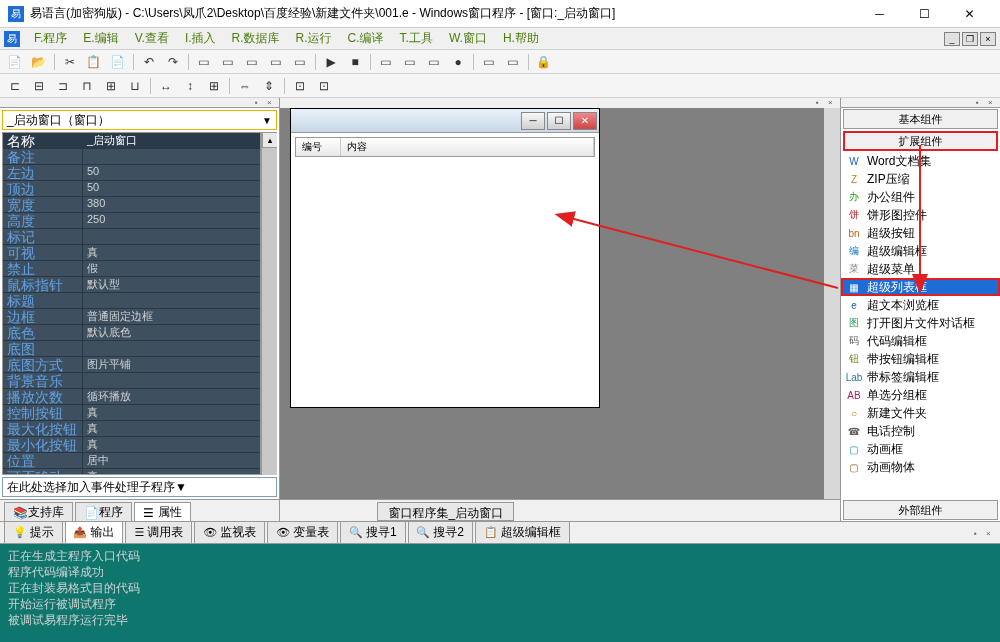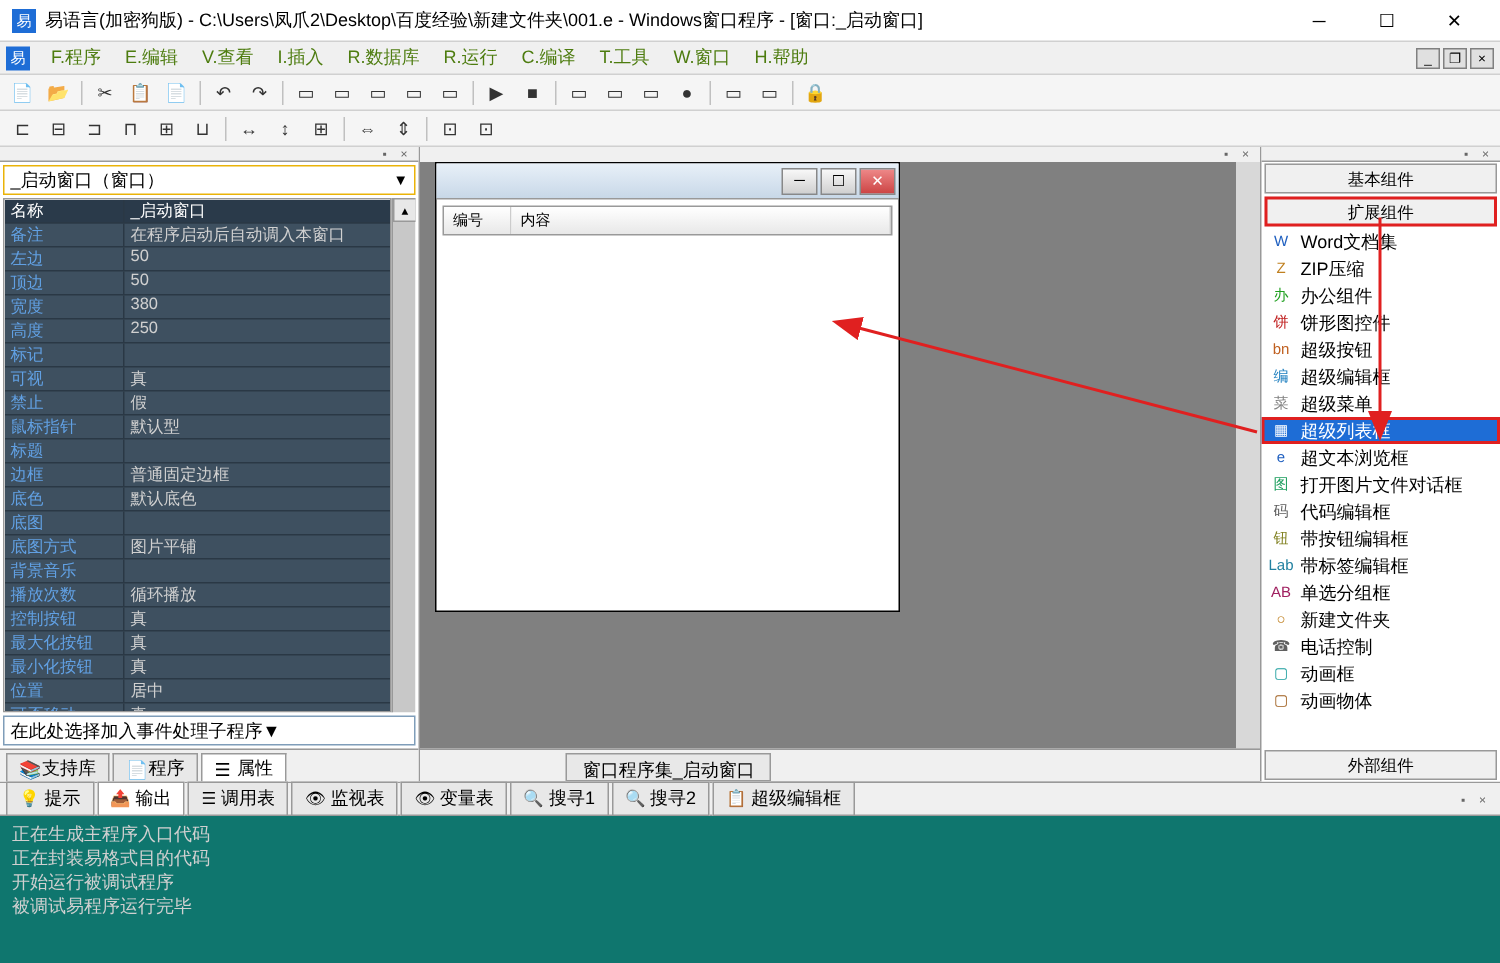--- a/index.html
+++ b/index.html
@@ -28,21 +28,21 @@
 .main { display: flex; height: 423px; }
 
 
 .left-panel { width: 280px; display: flex; flex-direction: column; border-right: 1px solid #999; }
 .left-header { height: 10px; background: #f0f0f0; border-bottom: 1px solid #999; display: flex; justify-content: flex-end; padding: 0 2px; gap: 2px; }
 .panel-btn { width: 10px; height: 8px; font-size: 8px; color: #666; }
 .combo { height: 20px; border: 1px solid #eab308; margin: 2px; display: flex; align-items: center; padding: 0 4px; background: #fff; }
 .combo .arrow { margin-left: auto; font-size: 10px; }
 .prop-grid { flex: 1; overflow-y: auto; background: #3e5060; border: 1px solid #999; margin: 0 2px; }
 .prop-row { display: flex; height: 16px; border-bottom: 1px solid #2a3845; }
-.prop-name { width: 80px; padding: 0 4px; color: #61a0e3; border-right: 1px solid #2a3845; overflow: hidden; white-space: nowrap; font-size: 11px; }
+.prop-name { width: 80px; padding: 0 4px; color: #61a0e3; border-right: 1px solid #2a3845; overflow: hidden; white-space: nowrap; font-size: 14px; }
 .prop-val { flex: 1; padding: 0 4px; color: #d0d0d0; overflow: hidden; white-space: nowrap; font-size: 11px; }
 .prop-row.header { background: #2a3a4a; }
 .prop-row.header .prop-name, .prop-row.header .prop-val { color: #fff; }
 .prop-scroll { width: 16px; background: #c8c8c8; border-left: 1px solid #999; }
 .event-combo { height: 20px; border: 1px solid #7f9db9; margin: 2px; display: flex; align-items: center; padding: 0 4px; background: #fff; }
 .left-tabs { height: 22px; display: flex; background: #f0f0f0; border-top: 1px solid #999; padding: 2px 4px 0; gap: 2px; }
 .left-tab { padding: 2px 8px; border: 1px solid #999; border-bottom: none; background: #e8e8e8; font-size: 11px; display: flex; align-items: center; gap: 3px; }
 .left-tab.active { background: #fff; }
 .tab-icn { width: 12px; height: 12px; display: inline-block; }
 
@@ -181,21 +181,20 @@
     </div>
     <div style="display:flex; flex:1; overflow:hidden; margin:0 2px;">
       <div class="prop-grid" style="margin:0;">
         <div class="prop-row header">
           <div class="prop-name">名称</div>
           <div class="prop-val">_启动窗口</div>
         </div>
         <div id="prop-rows">
             <div class="prop-row">
               <div class="prop-name">备注</div>
-              <div class="prop-val">在程序启动后自动调入本窗口</div>
             </div>
             <div class="prop-row">
               <div class="prop-name">左边</div>
               <div class="prop-val">50</div>
             </div>
             <div class="prop-row">
               <div class="prop-name">顶边</div>
               <div class="prop-val">50</div>
             </div>
             <div class="prop-row">
@@ -414,20 +413,21 @@
     <div class="bottom-tab">🔍 <span>搜寻1</span></div>
     <div class="bottom-tab">🔍 <span>搜寻2</span></div>
     <div class="bottom-tab">📋 <span>超级编辑框</span></div>
     <div class="bottom-right">
       <span class="panel-btn">▪</span>
       <span class="panel-btn">×</span>
     </div>
   </div>
   <div class="output" id="output-text">
       <div class="output-line">正在生成主程序入口代码</div>
+      <div class="output-line">程序代码编译成功</div>
       <div class="output-line">正在封装易格式目的代码</div>
       <div class="output-line">开始运行被调试程序</div>
       <div class="output-line">被调试易程序运行完毕</div>
     </div>
 </div>
 
 <svg class="arrow-line" style="position:absolute; left:0; top:0; width:1000px; height:642px; pointer-events:none;">
   <defs>
     <marker id="arrowhead" markerWidth="10" markerHeight="8" refX="2" refY="4" orient="auto">
       <polygon points="0 0, 10 4, 0 8" fill="#e02020"></polygon>

